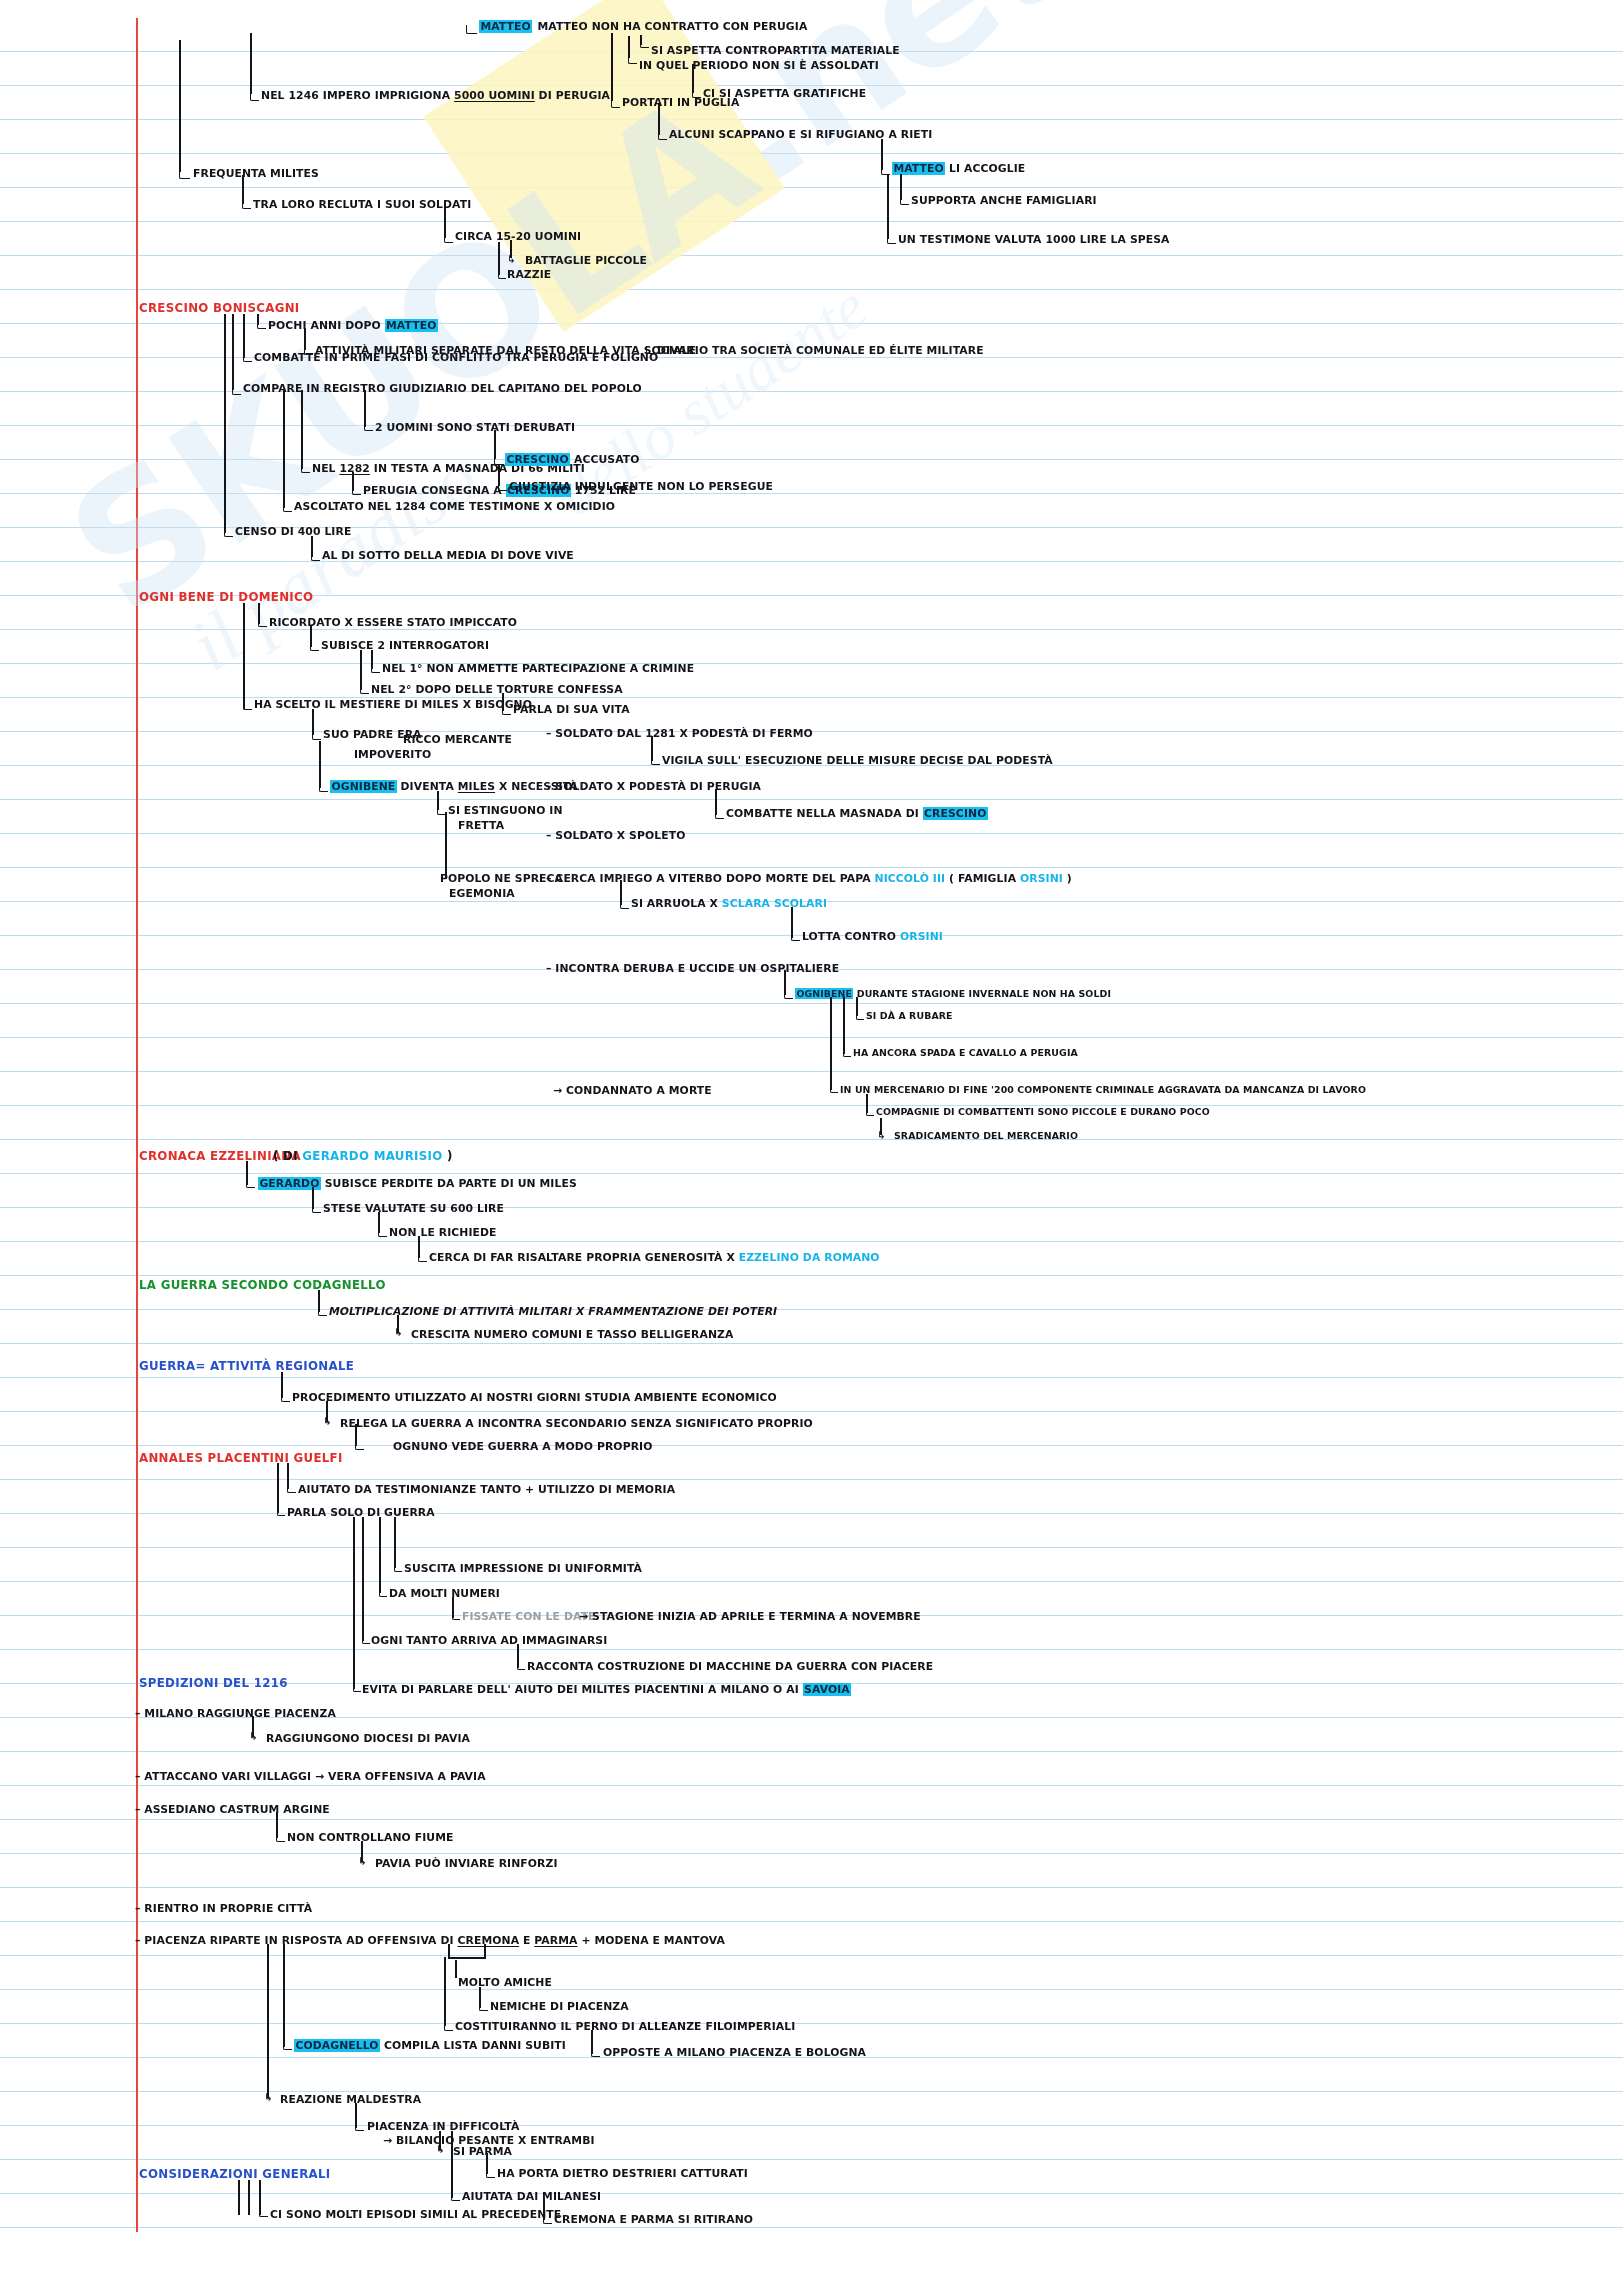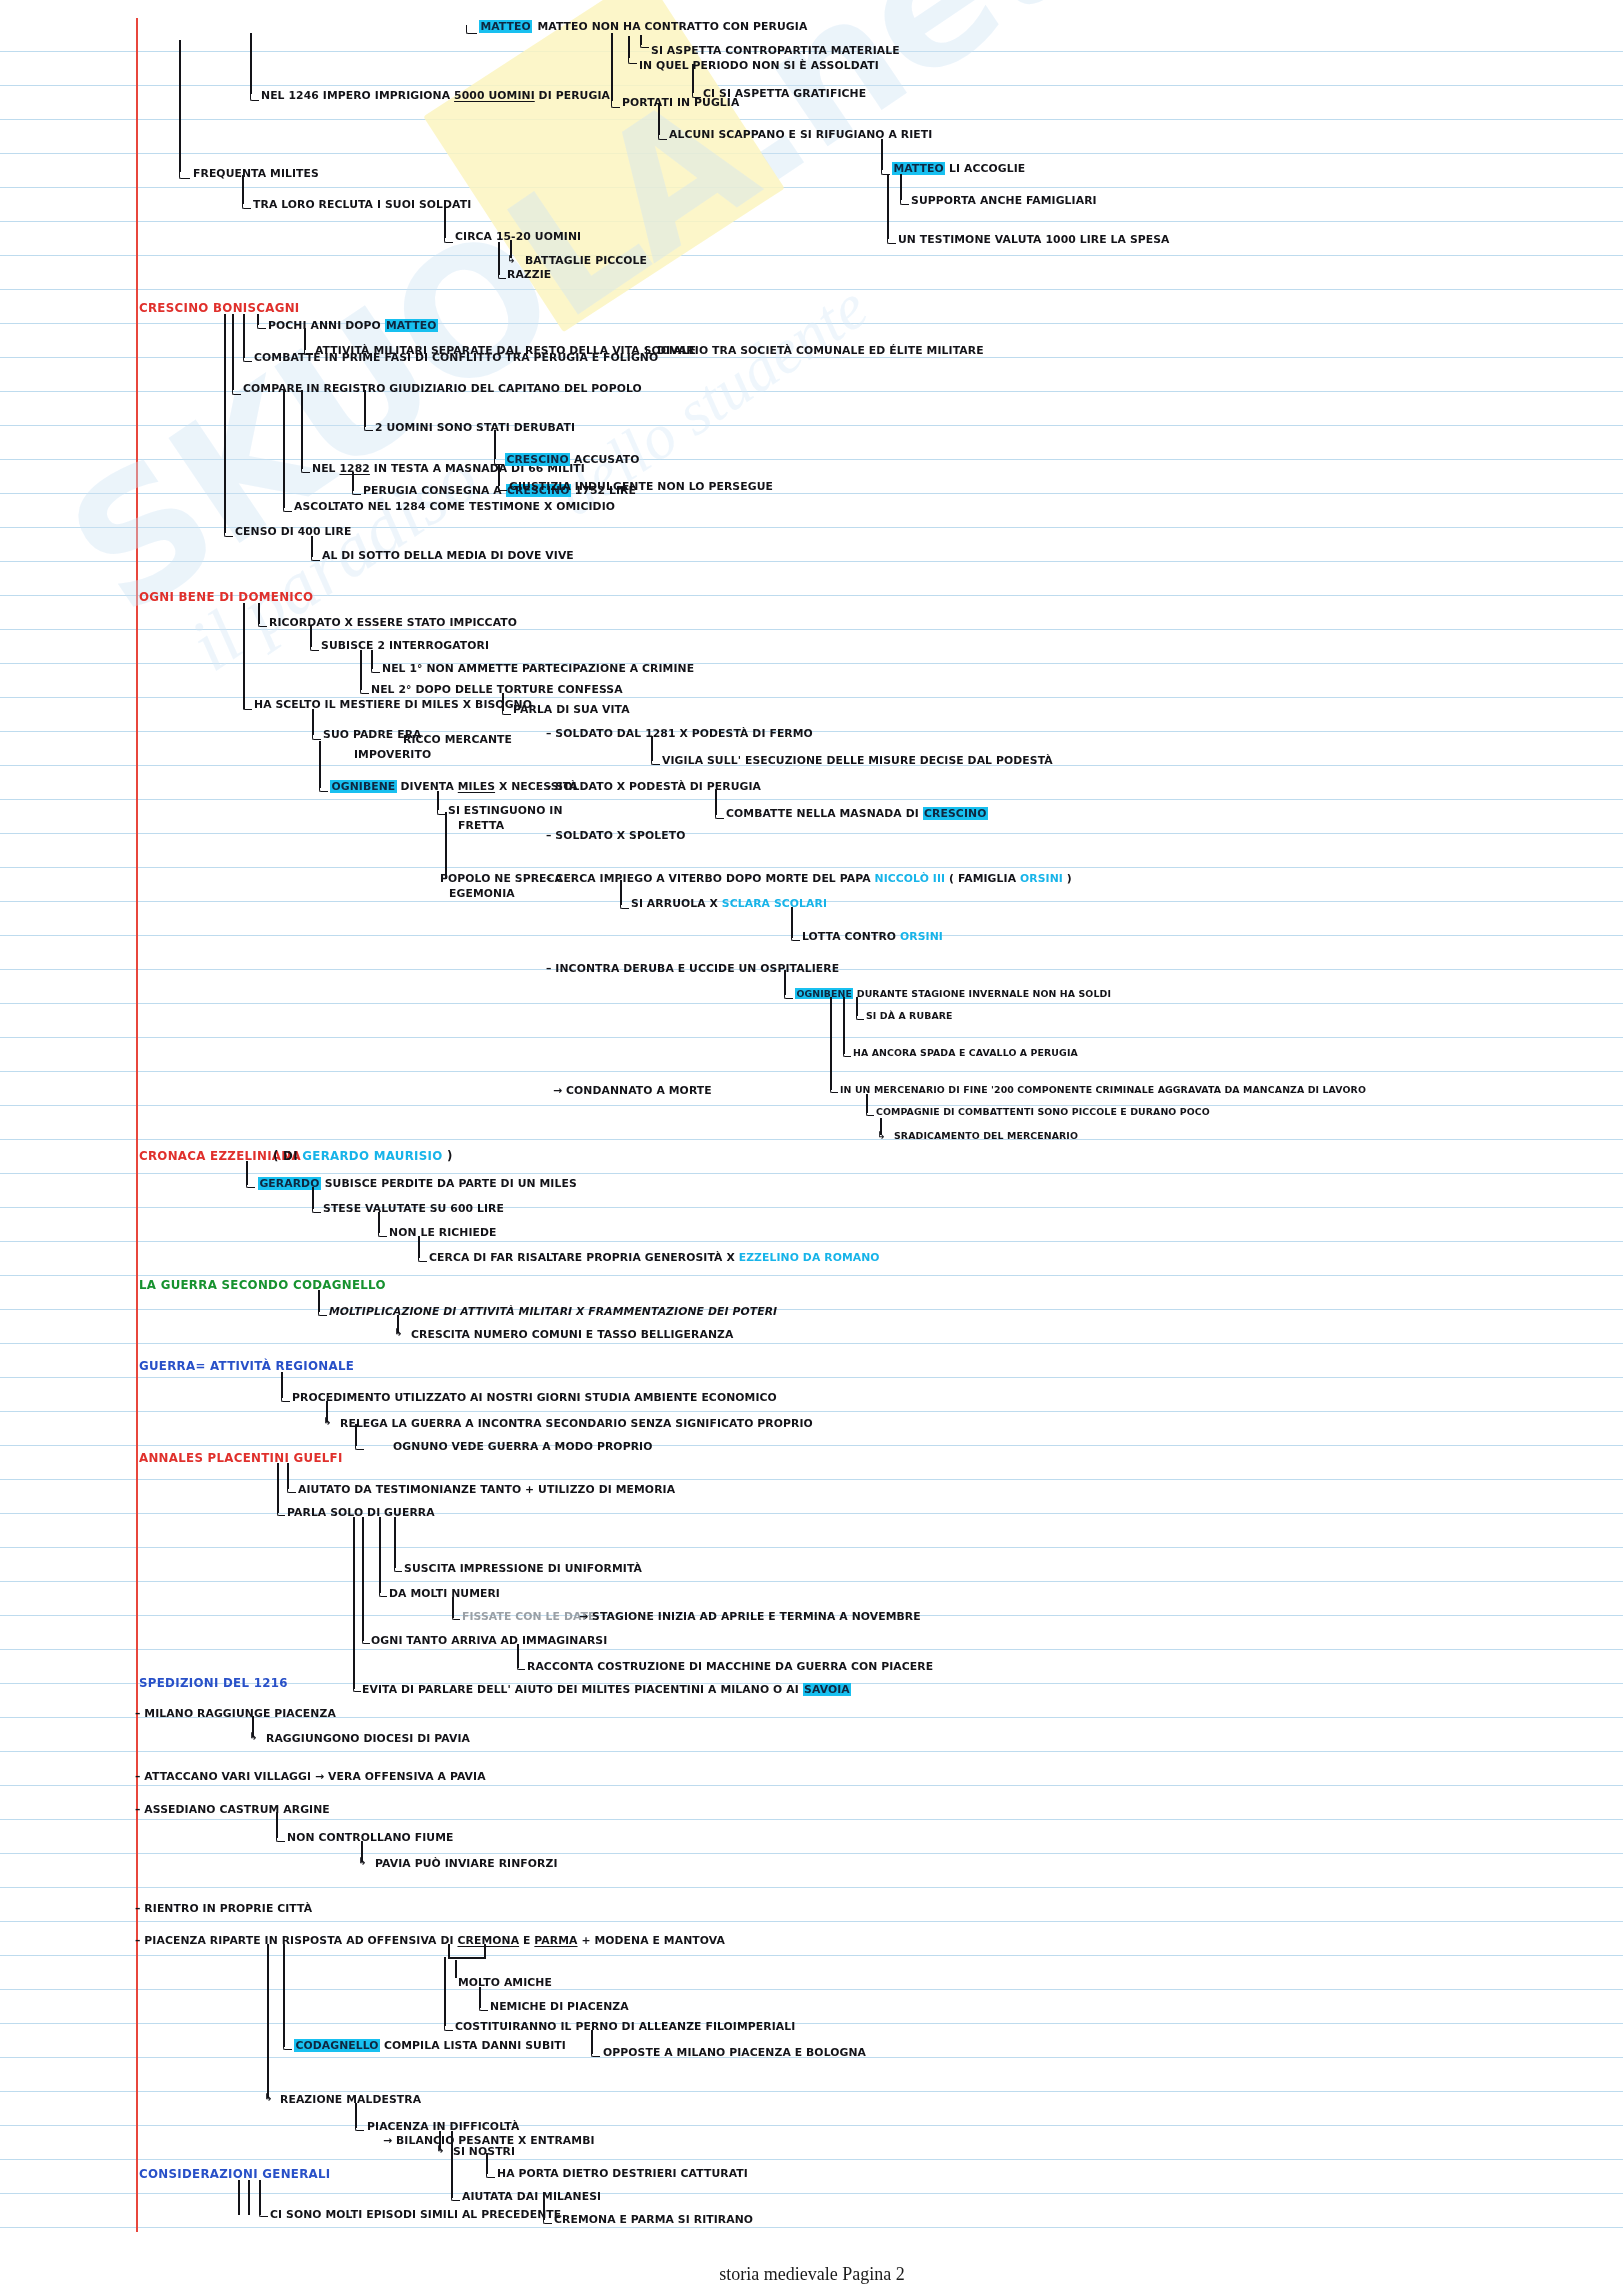--- a/index.html
+++ b/index.html
@@ -405,21 +405,21 @@
     <div class="v" style="left:267px;top:1944px;height:154px;"></div>
     <div class="arr" style="left:264px;top:2091px;">↳</div>
     <div class="n sz" style="left:280px;top:2093px;">REAZIONE MALDESTRA</div>
 
     <div class="v" style="left:355px;top:2103px;height:25px;"></div>
     <div class="el" style="left:355px;top:2123px;width:8.3px;height:7px;"></div>
     <div class="n sz" style="left:367px;top:2120px;">PIACENZA IN DIFFICOLTÀ</div>
 
     <div class="v" style="left:439px;top:2131px;height:19.4px;"></div>
     <div class="arr" style="left:436px;top:2143px;">↳</div>
-    <div class="n sz" style="left:453px;top:2145px;">SI NOSTRI</div>
+    <div class="n sz" style="left:453px;top:2145px;">SI PARMA</div>
 
     <div class="v" style="left:486px;top:2153px;height:21px;"></div>
     <div class="el" style="left:486px;top:2170px;width:8.3px;height:7px;"></div>
     <div class="n sz" style="left:497px;top:2167px;">HA PORTA DIETRO DESTRIERI CATTURATI</div>
 
     <div class="v" style="left:451px;top:2131px;height:67px;"></div>
     <div class="el" style="left:451px;top:2193px;width:8.3px;height:7px;"></div>
     <div class="n sz" style="left:462px;top:2190px;">AIUTATA DAI MILANESI</div>
 
     <div class="v" style="left:543px;top:2199px;height:21px;"></div>
@@ -431,15 +431,14 @@
     <div class="n hd blue" style="left:139px;top:2167px;">CONSIDERAZIONI GENERALI</div>
 
     <div class="v" style="left:238px;top:2180px;height:35px;"></div>
     <div class="v" style="left:248px;top:2180px;height:35px;"></div>
     <div class="v" style="left:259px;top:2180px;height:35px;"></div>
     <div class="el" style="left:259px;top:2209px;width:8.3px;height:7px;"></div>
     <div class="n sz" style="left:270px;top:2208px;">CI SONO MOLTI EPISODI SIMILI AL PRECEDENTE</div>
 
   </div>
 
-  <div id="footer">storia medievale Pagina 2</div>
 </div>
 
 
 </body></html>

